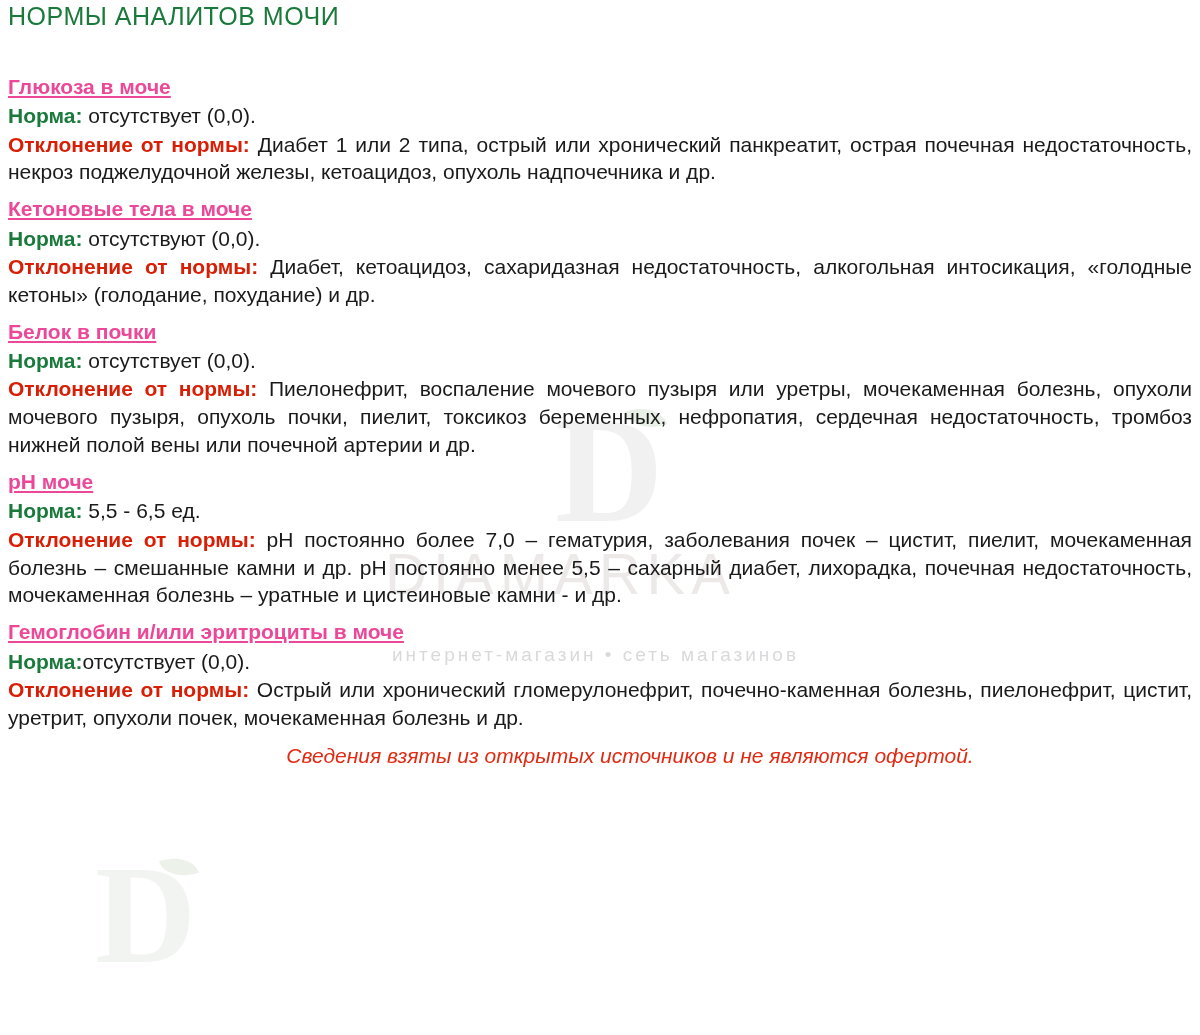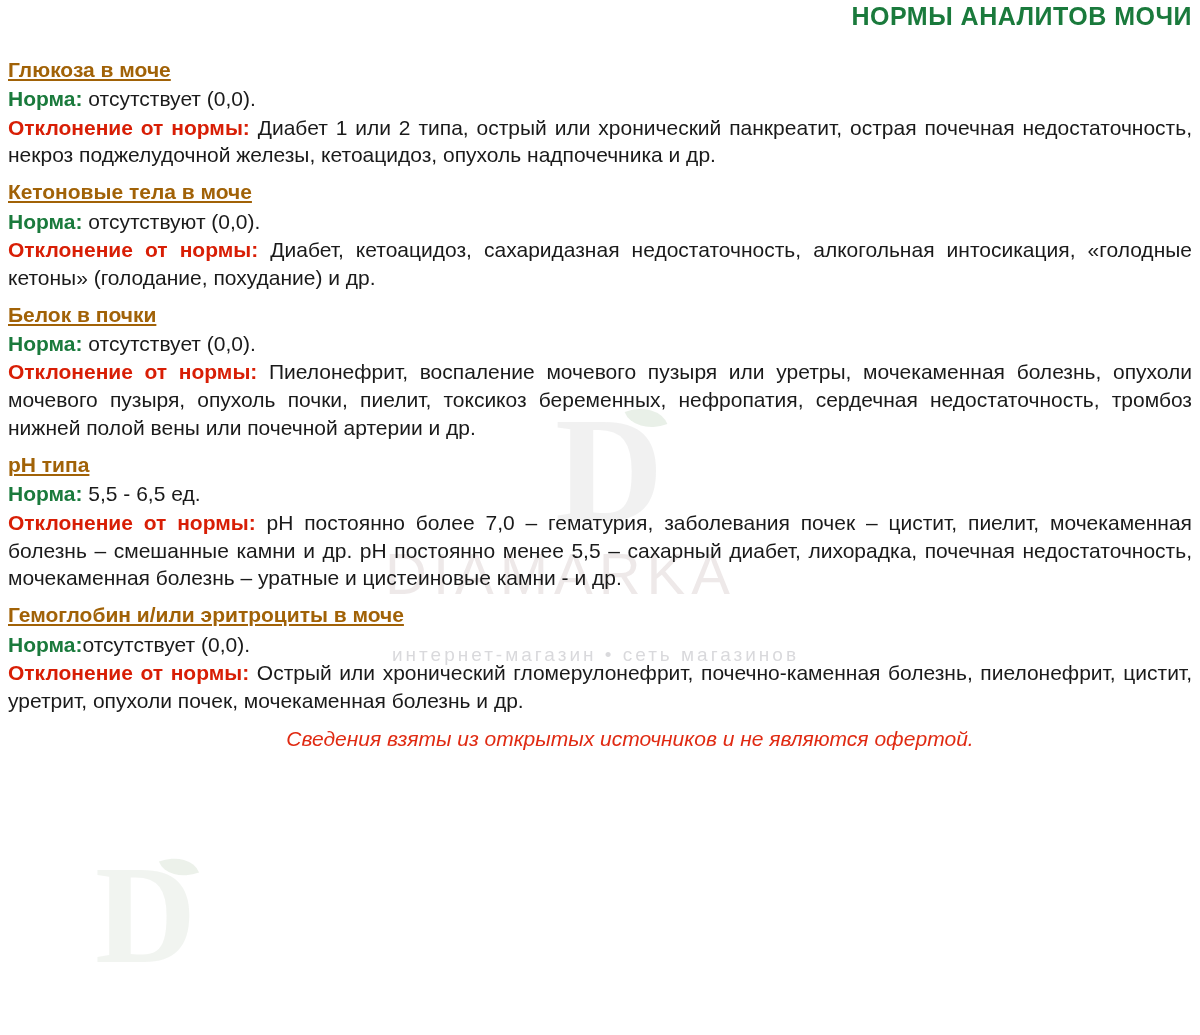--- a/index.html
+++ b/index.html
@@ -84,33 +84,33 @@
   }
 
   
   .page {
     position: relative;
     z-index: 1;
     padding: 0 8px;
   }
 
   .doc-title {
-    text-align: right;
+    text-align: left;
     color: #1a7a3c;
     font-size: 25px;
-    font-weight: bold;
+    font-weight: normal;
     letter-spacing: 0.5px;
     padding-top: 2px;
-    margin-bottom: 26px;
+    margin-bottom: 43px;
   }
 
   .section { margin-bottom: 4px; }
 
   .section-heading {
-    color: #a16207;
+    color: #ec4899;
     font-size: 21px;
     font-weight: bold;
     text-decoration: underline;
     margin-bottom: 2px;
     line-height: 1.25;
   }
 
   .norm-line {
     font-size: 21px;
     line-height: 1.3;
@@ -185,21 +185,21 @@
     <div class="section-heading">Белок в почки</div>
     <div class="norm-line">
       <span class="norm-label">Норма:</span><span class="norm-value"> отсутствует (0,0).</span>
     </div>
     <div class="dev-block">
       <span class="dev-label">Отклонение от нормы:</span><span class="dev-value"> Пиелонефрит, воспаление  мочевого пузыря или уретры, мочекаменная болезнь, опухоли мочевого пузыря, опухоль почки, пиелит, токсикоз беременных,  нефропатия, сердечная недостаточность, тромбоз нижней полой вены или почечной артерии и др.</span>
     </div>
   </div>
 
   <div class="section">
-    <div class="section-heading">pH типа</div>
+    <div class="section-heading">pH моче</div>
     <div class="norm-line">
       <span class="norm-label">Норма:</span><span class="norm-value"> 5,5 - 6,5 ед.</span>
     </div>
     <div class="dev-block">
       <span class="dev-label">Отклонение от нормы:</span><span class="dev-value"> pH постоянно более 7,0 – гематурия, заболевания почек – цистит, пиелит, мочекаменная болезнь – смешанные камни и др. pH постоянно менее 5,5 – сахарный диабет, лихорадка, почечная недостаточность, мочекаменная болезнь – уратные и цистеиновые камни - и др.</span>
     </div>
   </div>
 
   <div class="section">
     <div class="section-heading">Гемоглобин и/или эритроциты  в моче</div>

